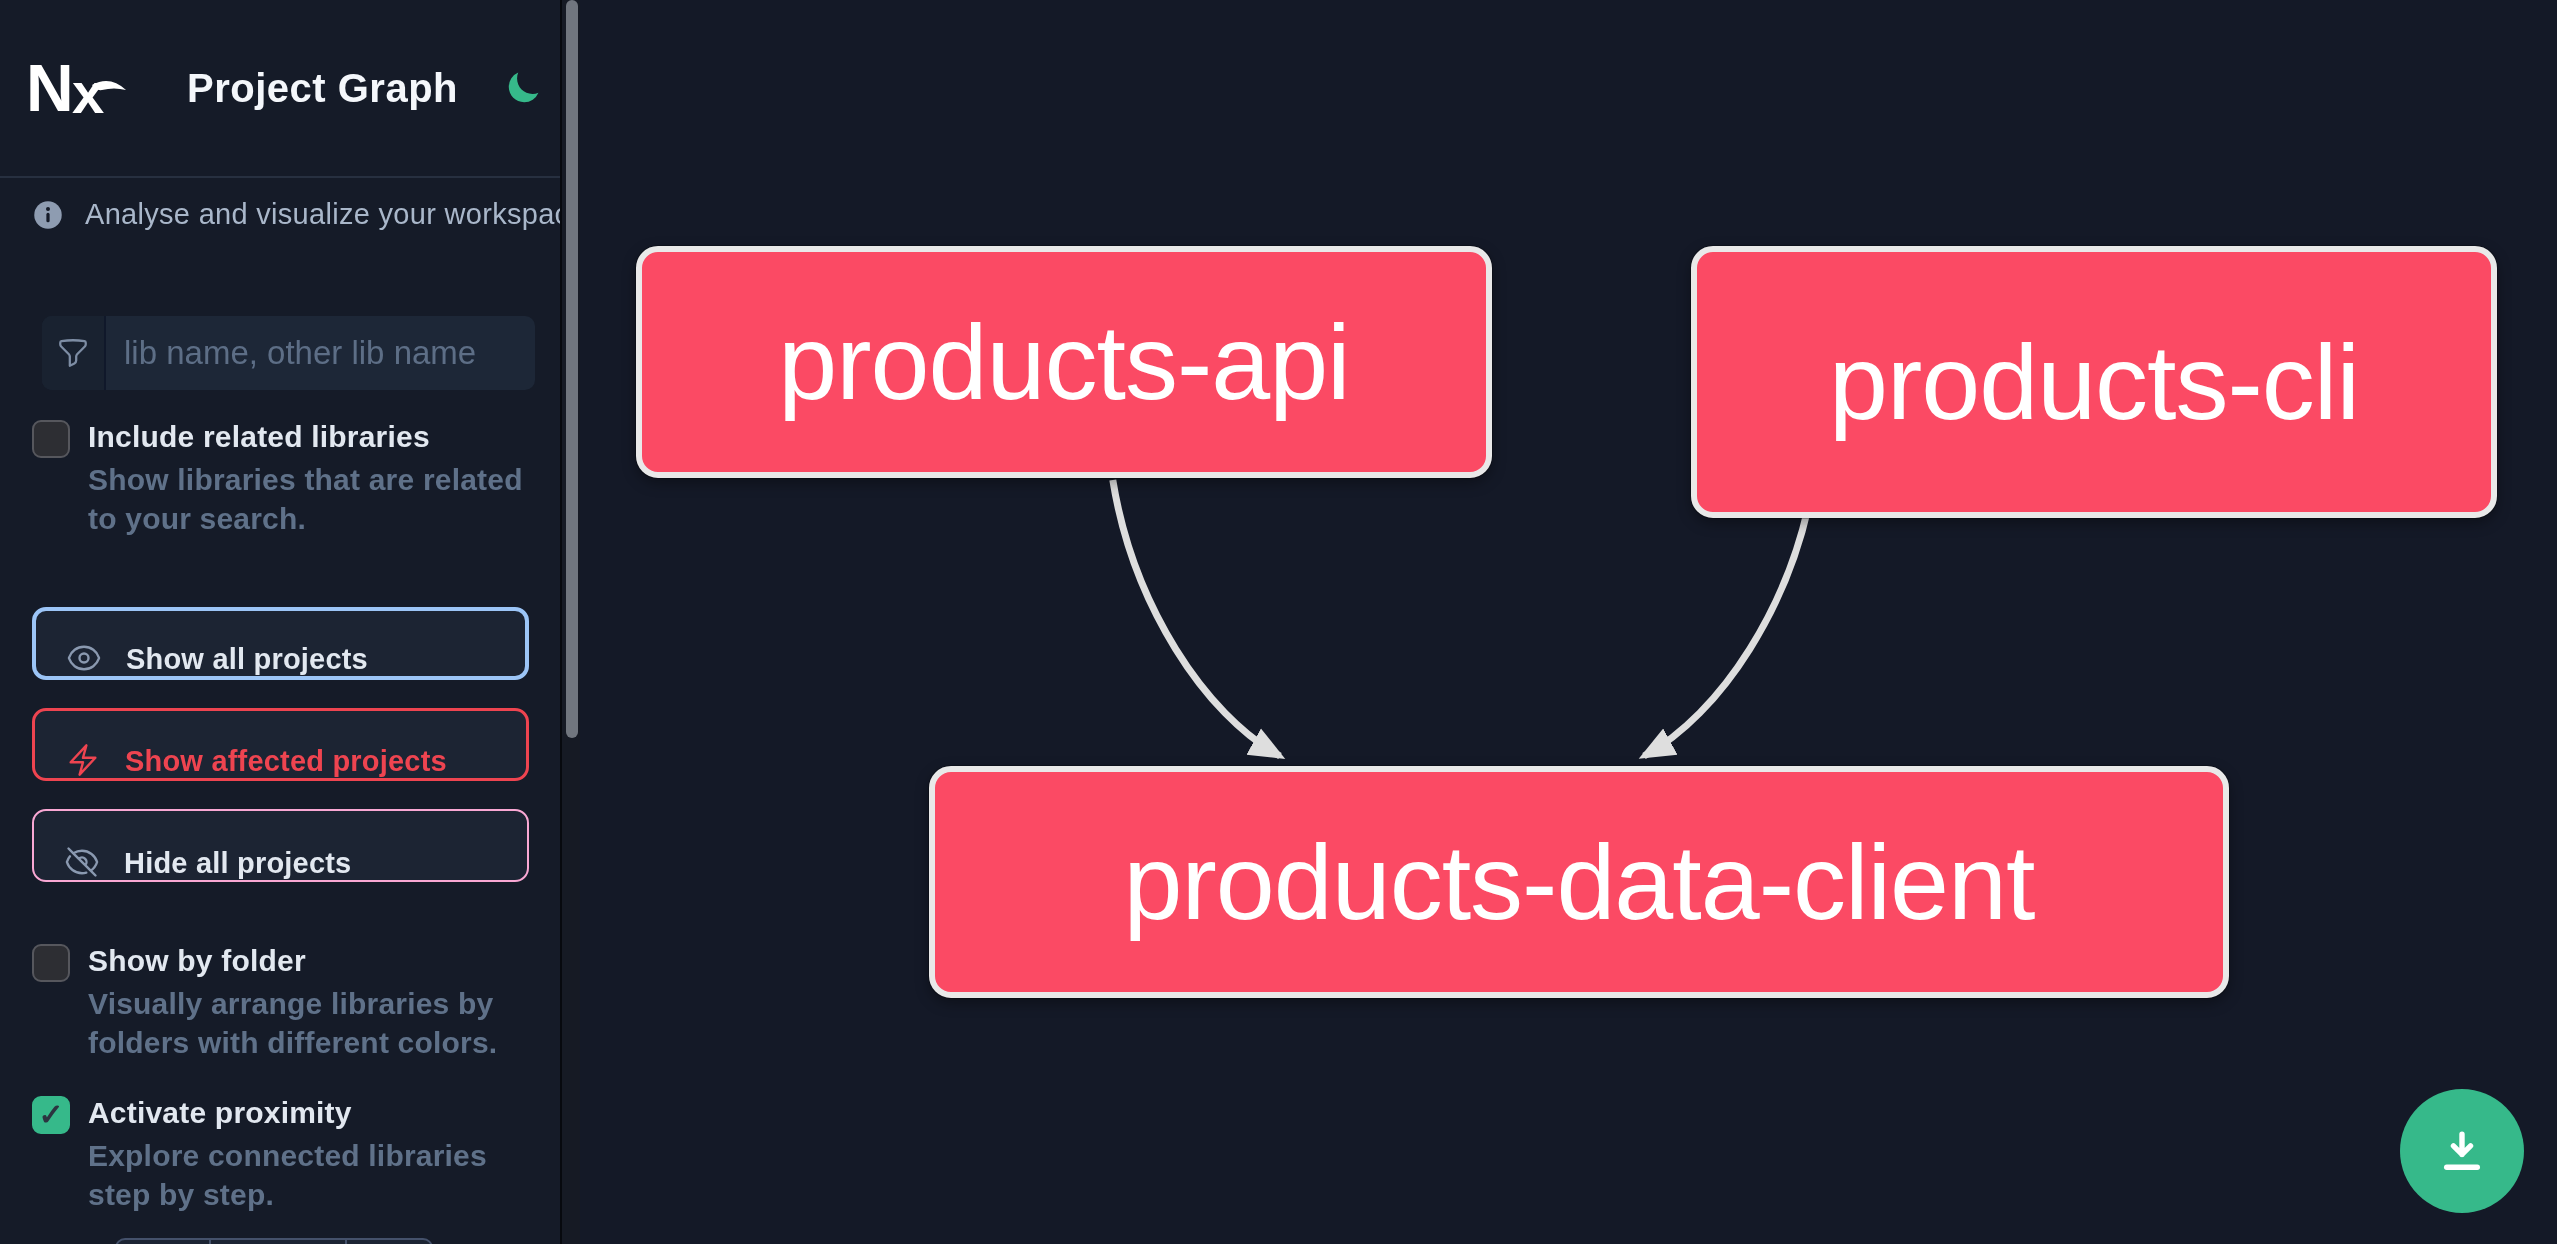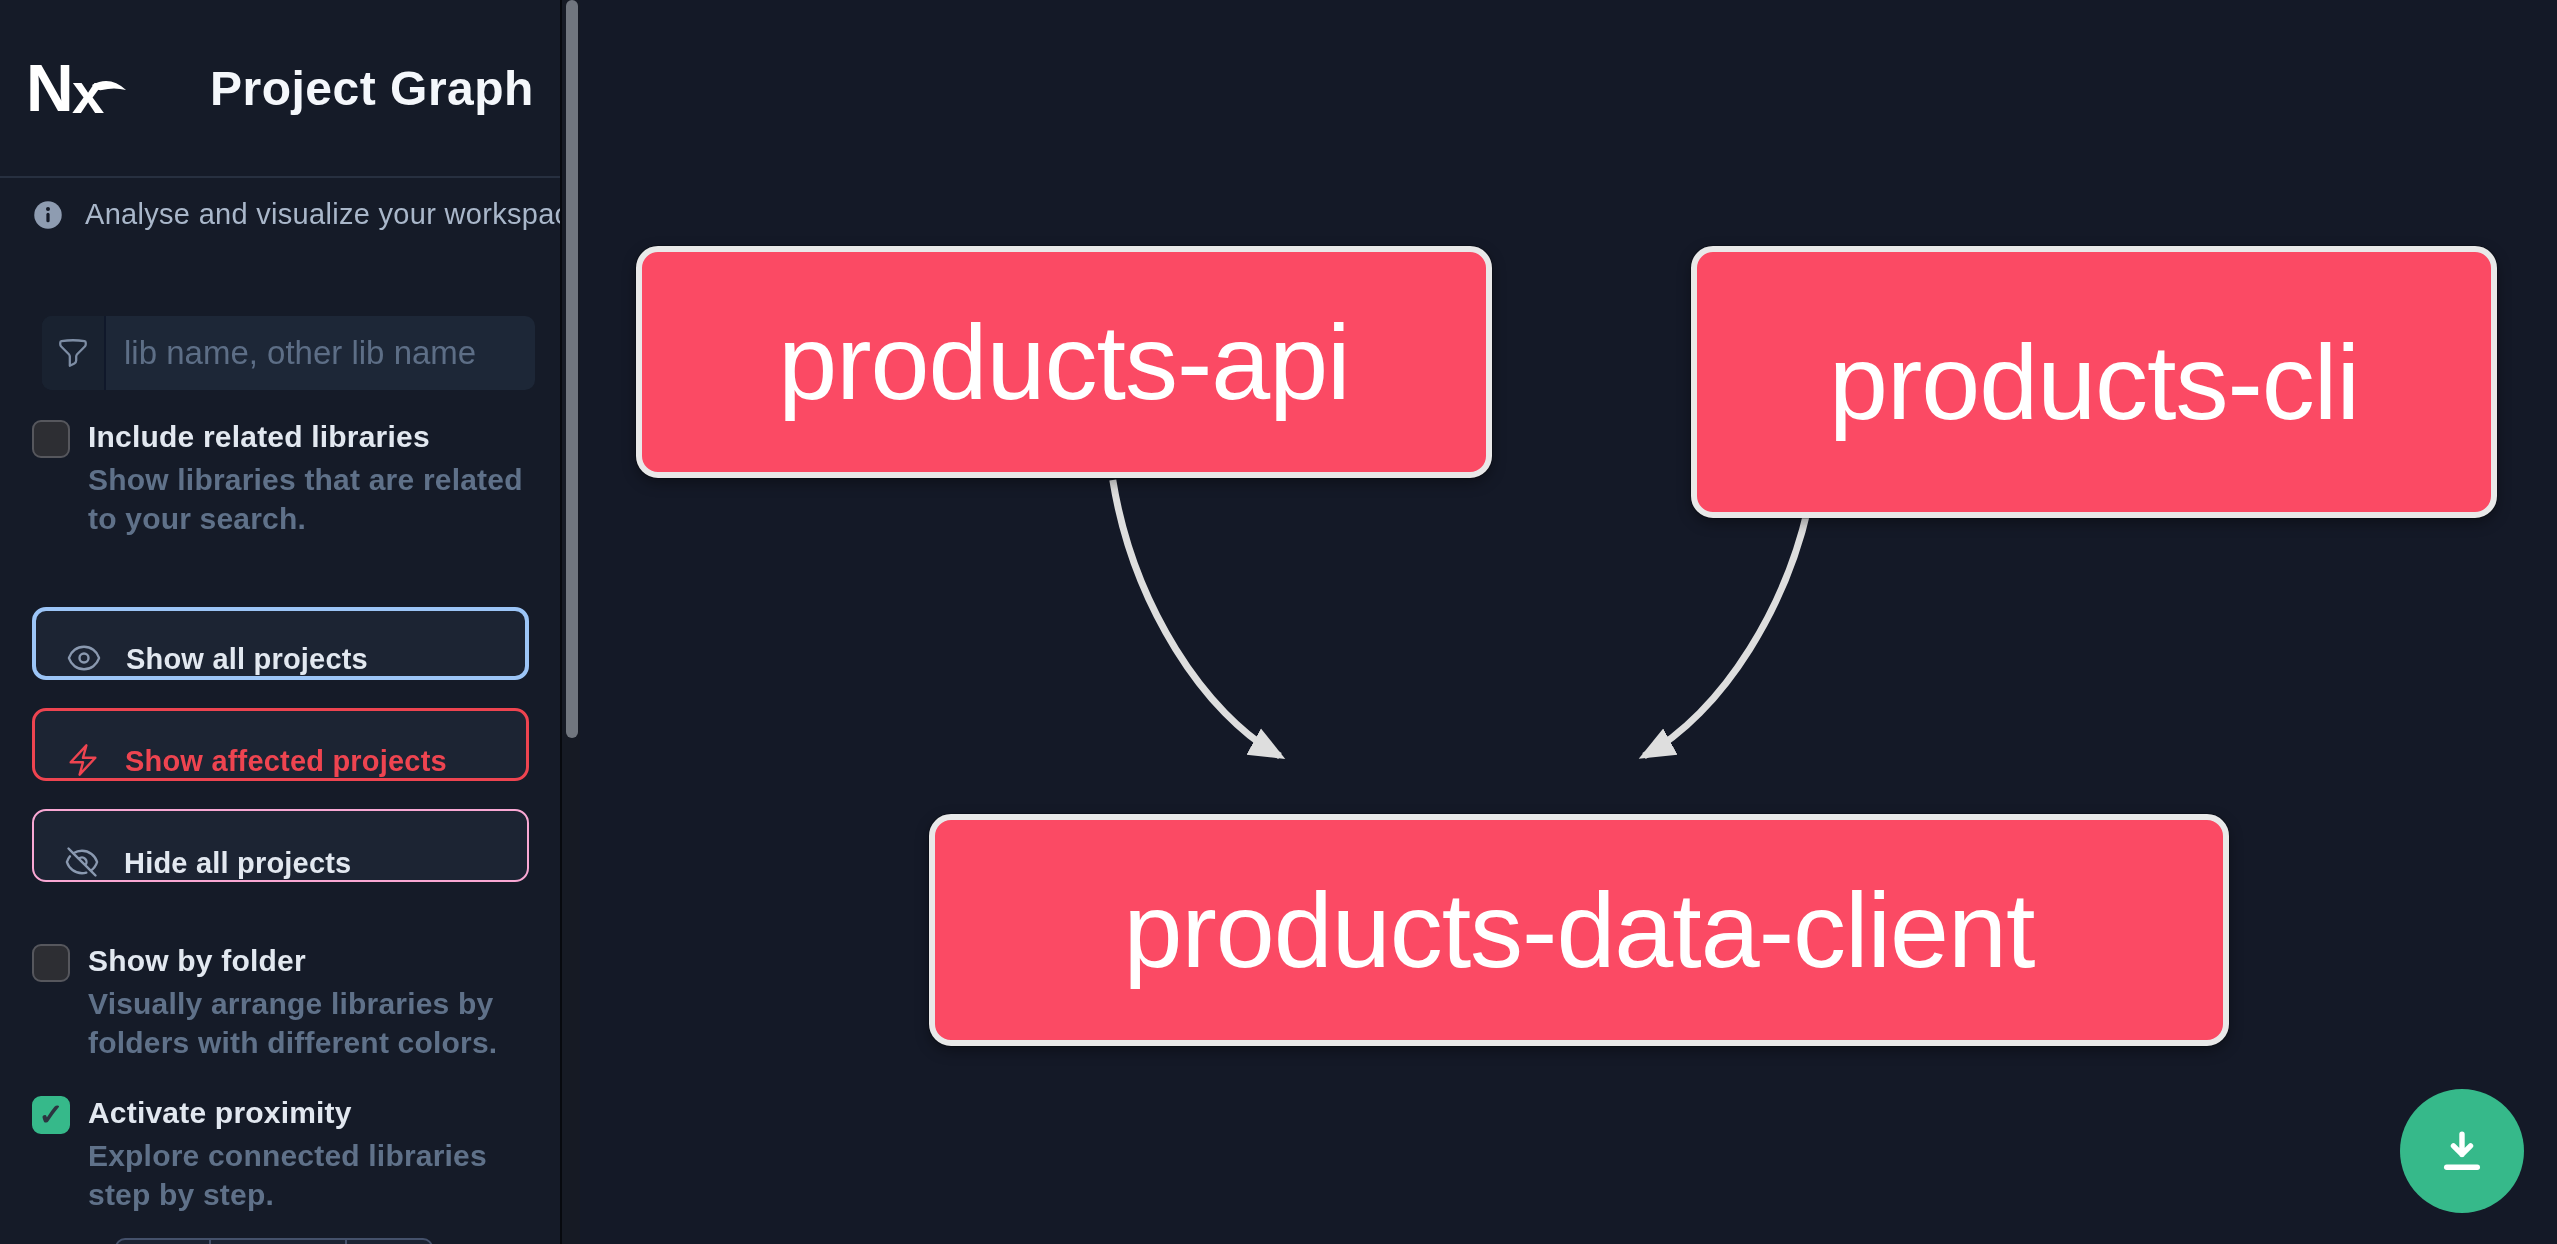--- a/index.html
+++ b/index.html
@@ -11,21 +11,21 @@
     --icon-slate:#8a99b0; --scrollbar-thumb:#71767e; --input-bg:#1d2737; --input-seg:#192230;
   }
   *{margin:0;padding:0;box-sizing:border-box;}
   html,body{width:2557px;height:1244px;overflow:hidden;}
   body{background:var(--canvas-bg);font-family:"Liberation Sans",sans-serif;position:relative;}
 
   
   .sidebar{position:absolute;left:0;top:0;width:560px;height:1244px;background:var(--sidebar-bg);}
   .sb-header{position:absolute;left:0;top:0;width:100%;height:176px;display:flex;align-items:center;}
   .nx-logo{margin-left:30px;width:103px;height:62px;flex:none;}
-  .page-title{margin-left:77px;font-size:48px;font-weight:700;color:#f4f7fb;letter-spacing:.5px;white-space:nowrap;}
+  .page-title{margin-left:54px;font-size:40px;font-weight:700;color:#f4f7fb;letter-spacing:.5px;white-space:nowrap;}
   .theme-toggle{margin-left:46px;width:38px;height:38px;background:none;border:none;cursor:pointer;padding:0;}
   .theme-toggle svg{width:38px;height:38px;}
   .sb-divider{position:absolute;left:0;top:176px;width:100%;height:2px;background:var(--divider);}
 
   .info-row{position:absolute;left:33px;top:198px;display:flex;align-items:center;gap:22px;}
   .info-icon{width:30px;height:30px;flex:none;}
   .tagline{font-size:29px;color:var(--text-muted);letter-spacing:.3px;white-space:nowrap;}
 
   .search{position:absolute;left:42px;top:316px;width:493px;height:74px;background:var(--input-bg);
           border-radius:10px;display:flex;overflow:hidden;}
@@ -184,21 +184,21 @@
       <marker id="arrow" markerUnits="userSpaceOnUse" markerWidth="44" markerHeight="36" refX="30" refY="17" orient="auto">
         <path d="M0,2 L36,17 L0,32 Z" fill="#dedede"></path>
       </marker>
     </defs>
   <path d="M 532.792 480 C 552.8569600000001 604.2, 624.7564 714.6, 700 756" class="edge" marker-end="url(#arrow)"></path>
       <path d="M 1233.512 480 C 1213.17056 604.2, 1140.2803999999999 714.6, 1064 756" class="edge" marker-end="url(#arrow)"></path>
     </svg>
   <div>
       <div class="node" style="left: 56px; top: 246px; width: 856px; height: 232px;">products-api</div>
       <div class="node" style="left: 1111px; top: 246px; width: 806px; height: 272px;">products-cli</div>
-      <div class="node" style="left: 349px; top: 766px; width: 1300px; height: 232px; margin-top: 48px;">products-data-client</div>
+      <div class="node" style="left: 349px; top: 766px; width: 1300px; height: 232px;">products-data-client</div>
     </div>
   <button class="fab">
     <svg viewBox="0 0 24 24" fill="none" stroke="#ffffff" stroke-width="2.4" stroke-linecap="round" stroke-linejoin="round">
       <path d="M12 4.5v9m0 0l-3.8-3.8M12 13.5l3.8-3.8"></path>
       <path d="M5.2 19.2h13.6"></path>
     </svg>
   </button>
 </main>
 
 </body></html>

